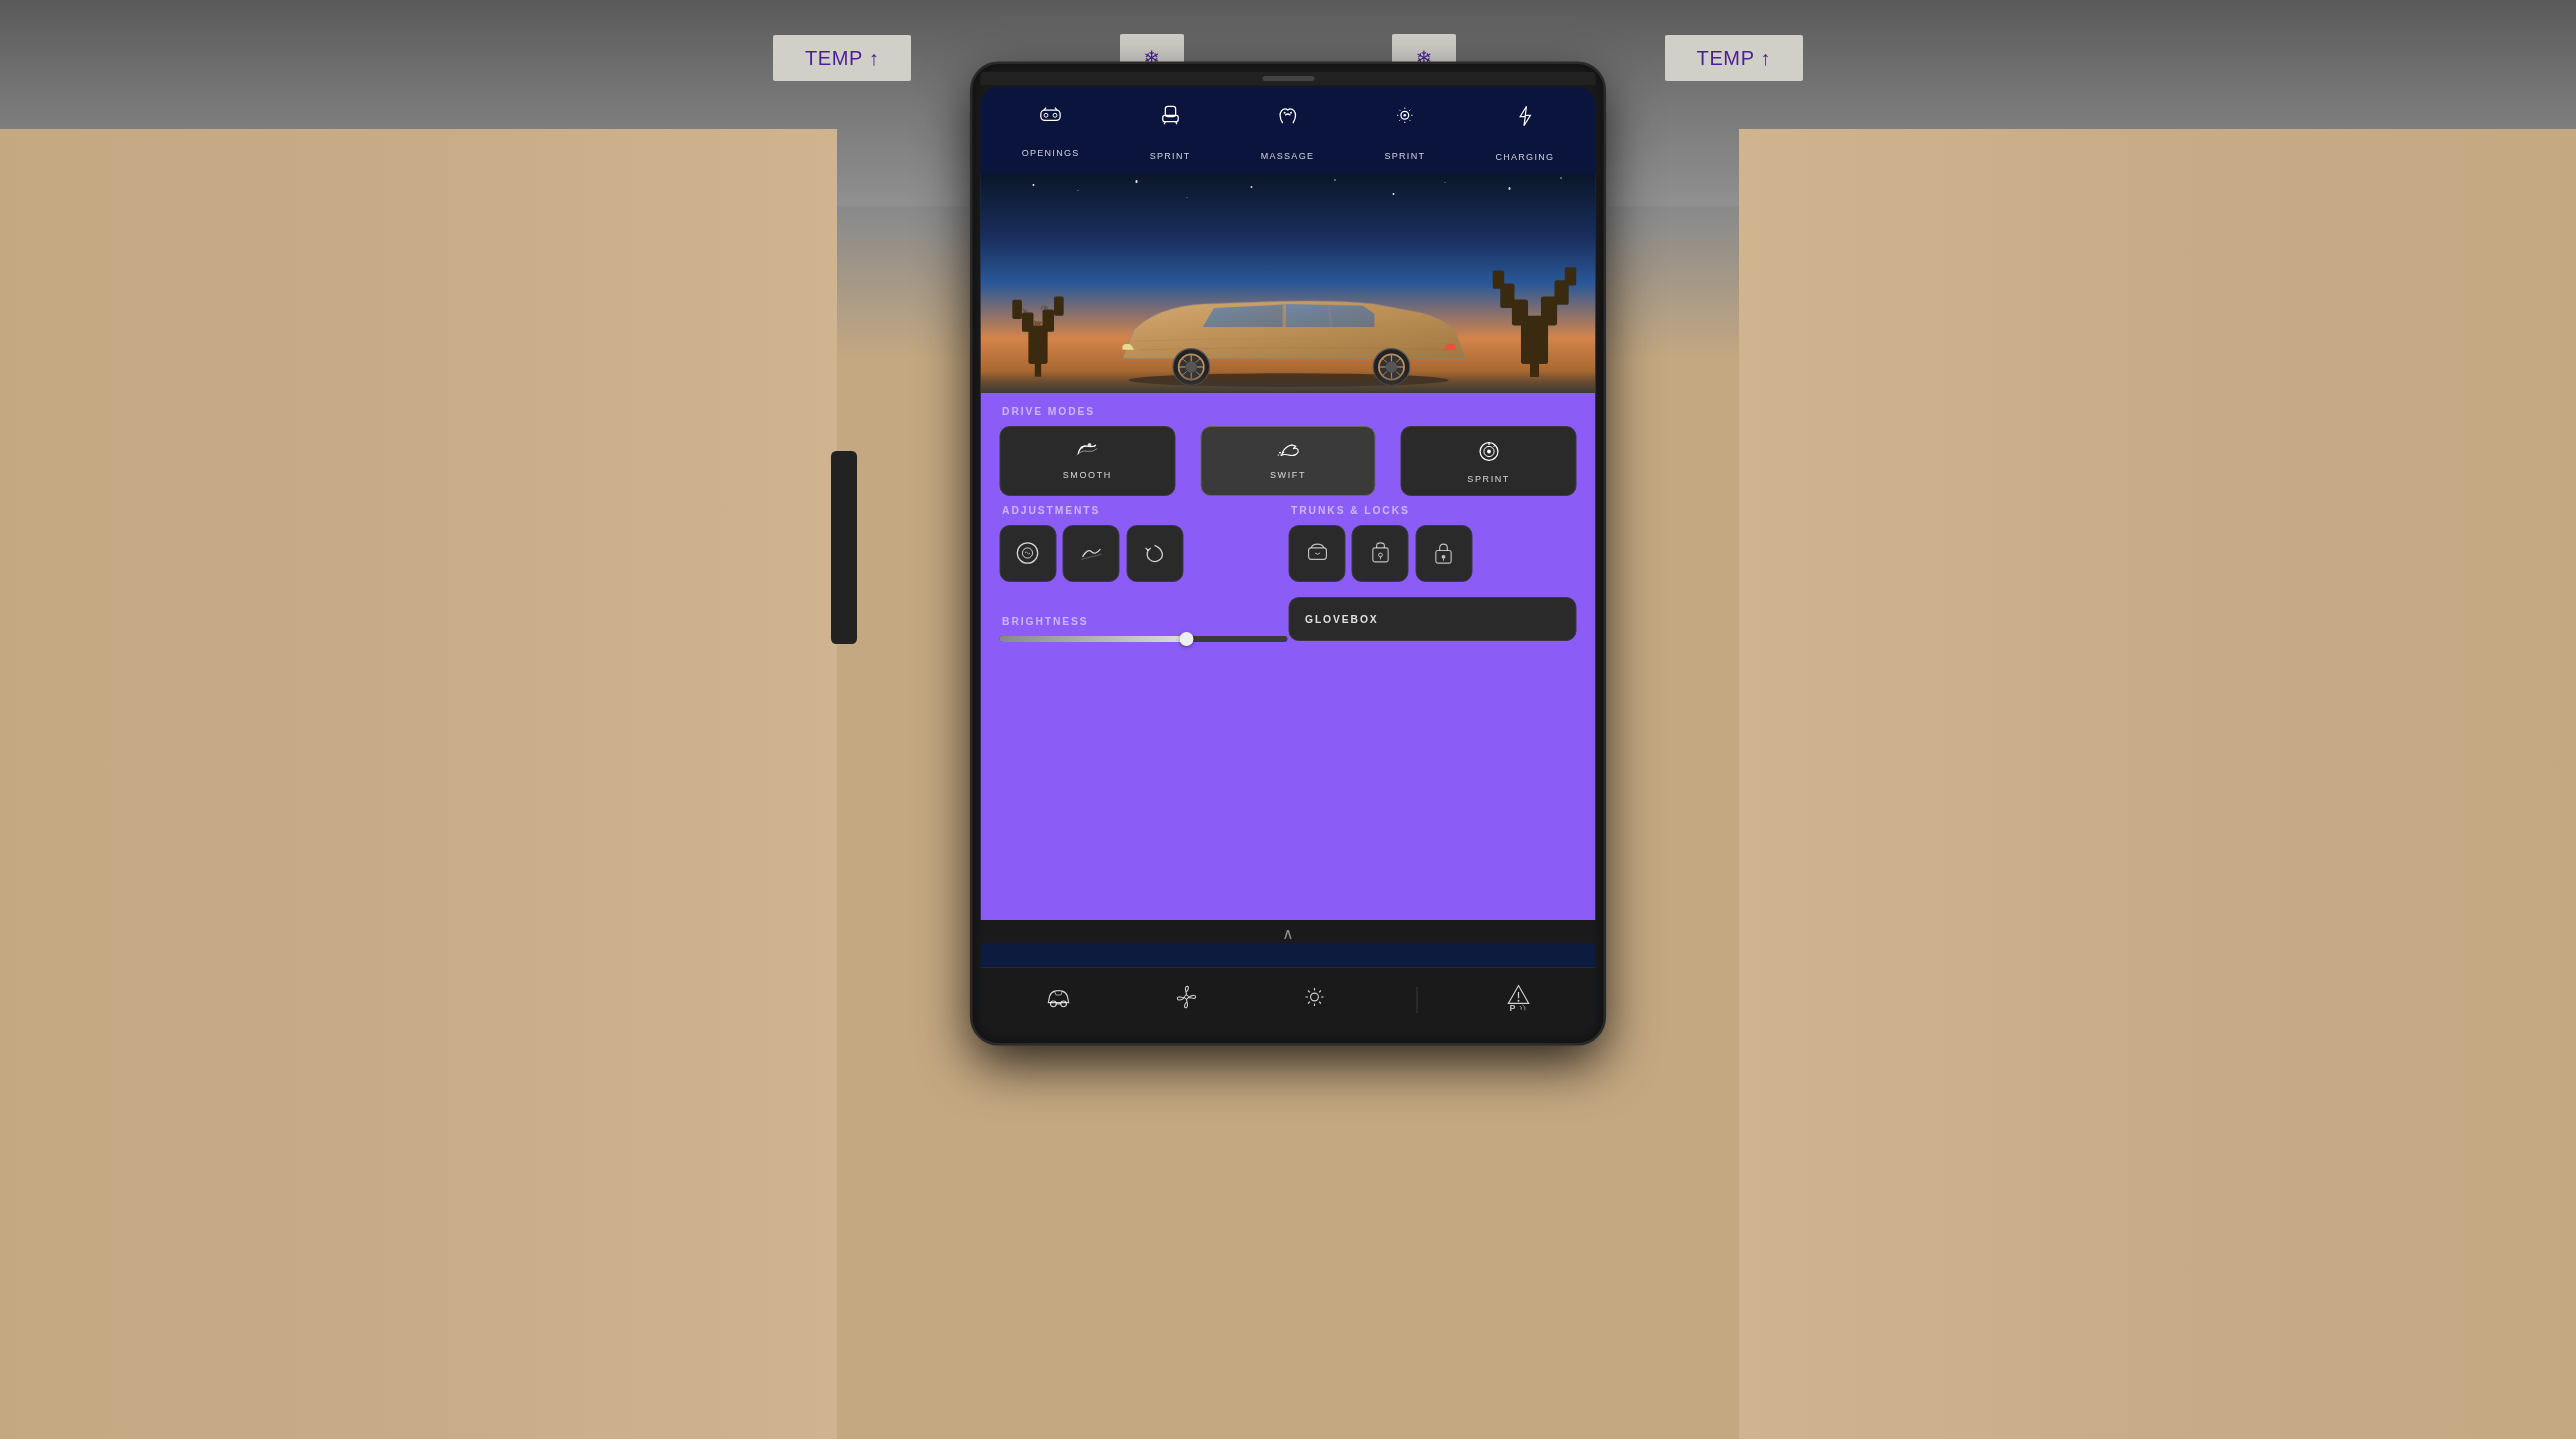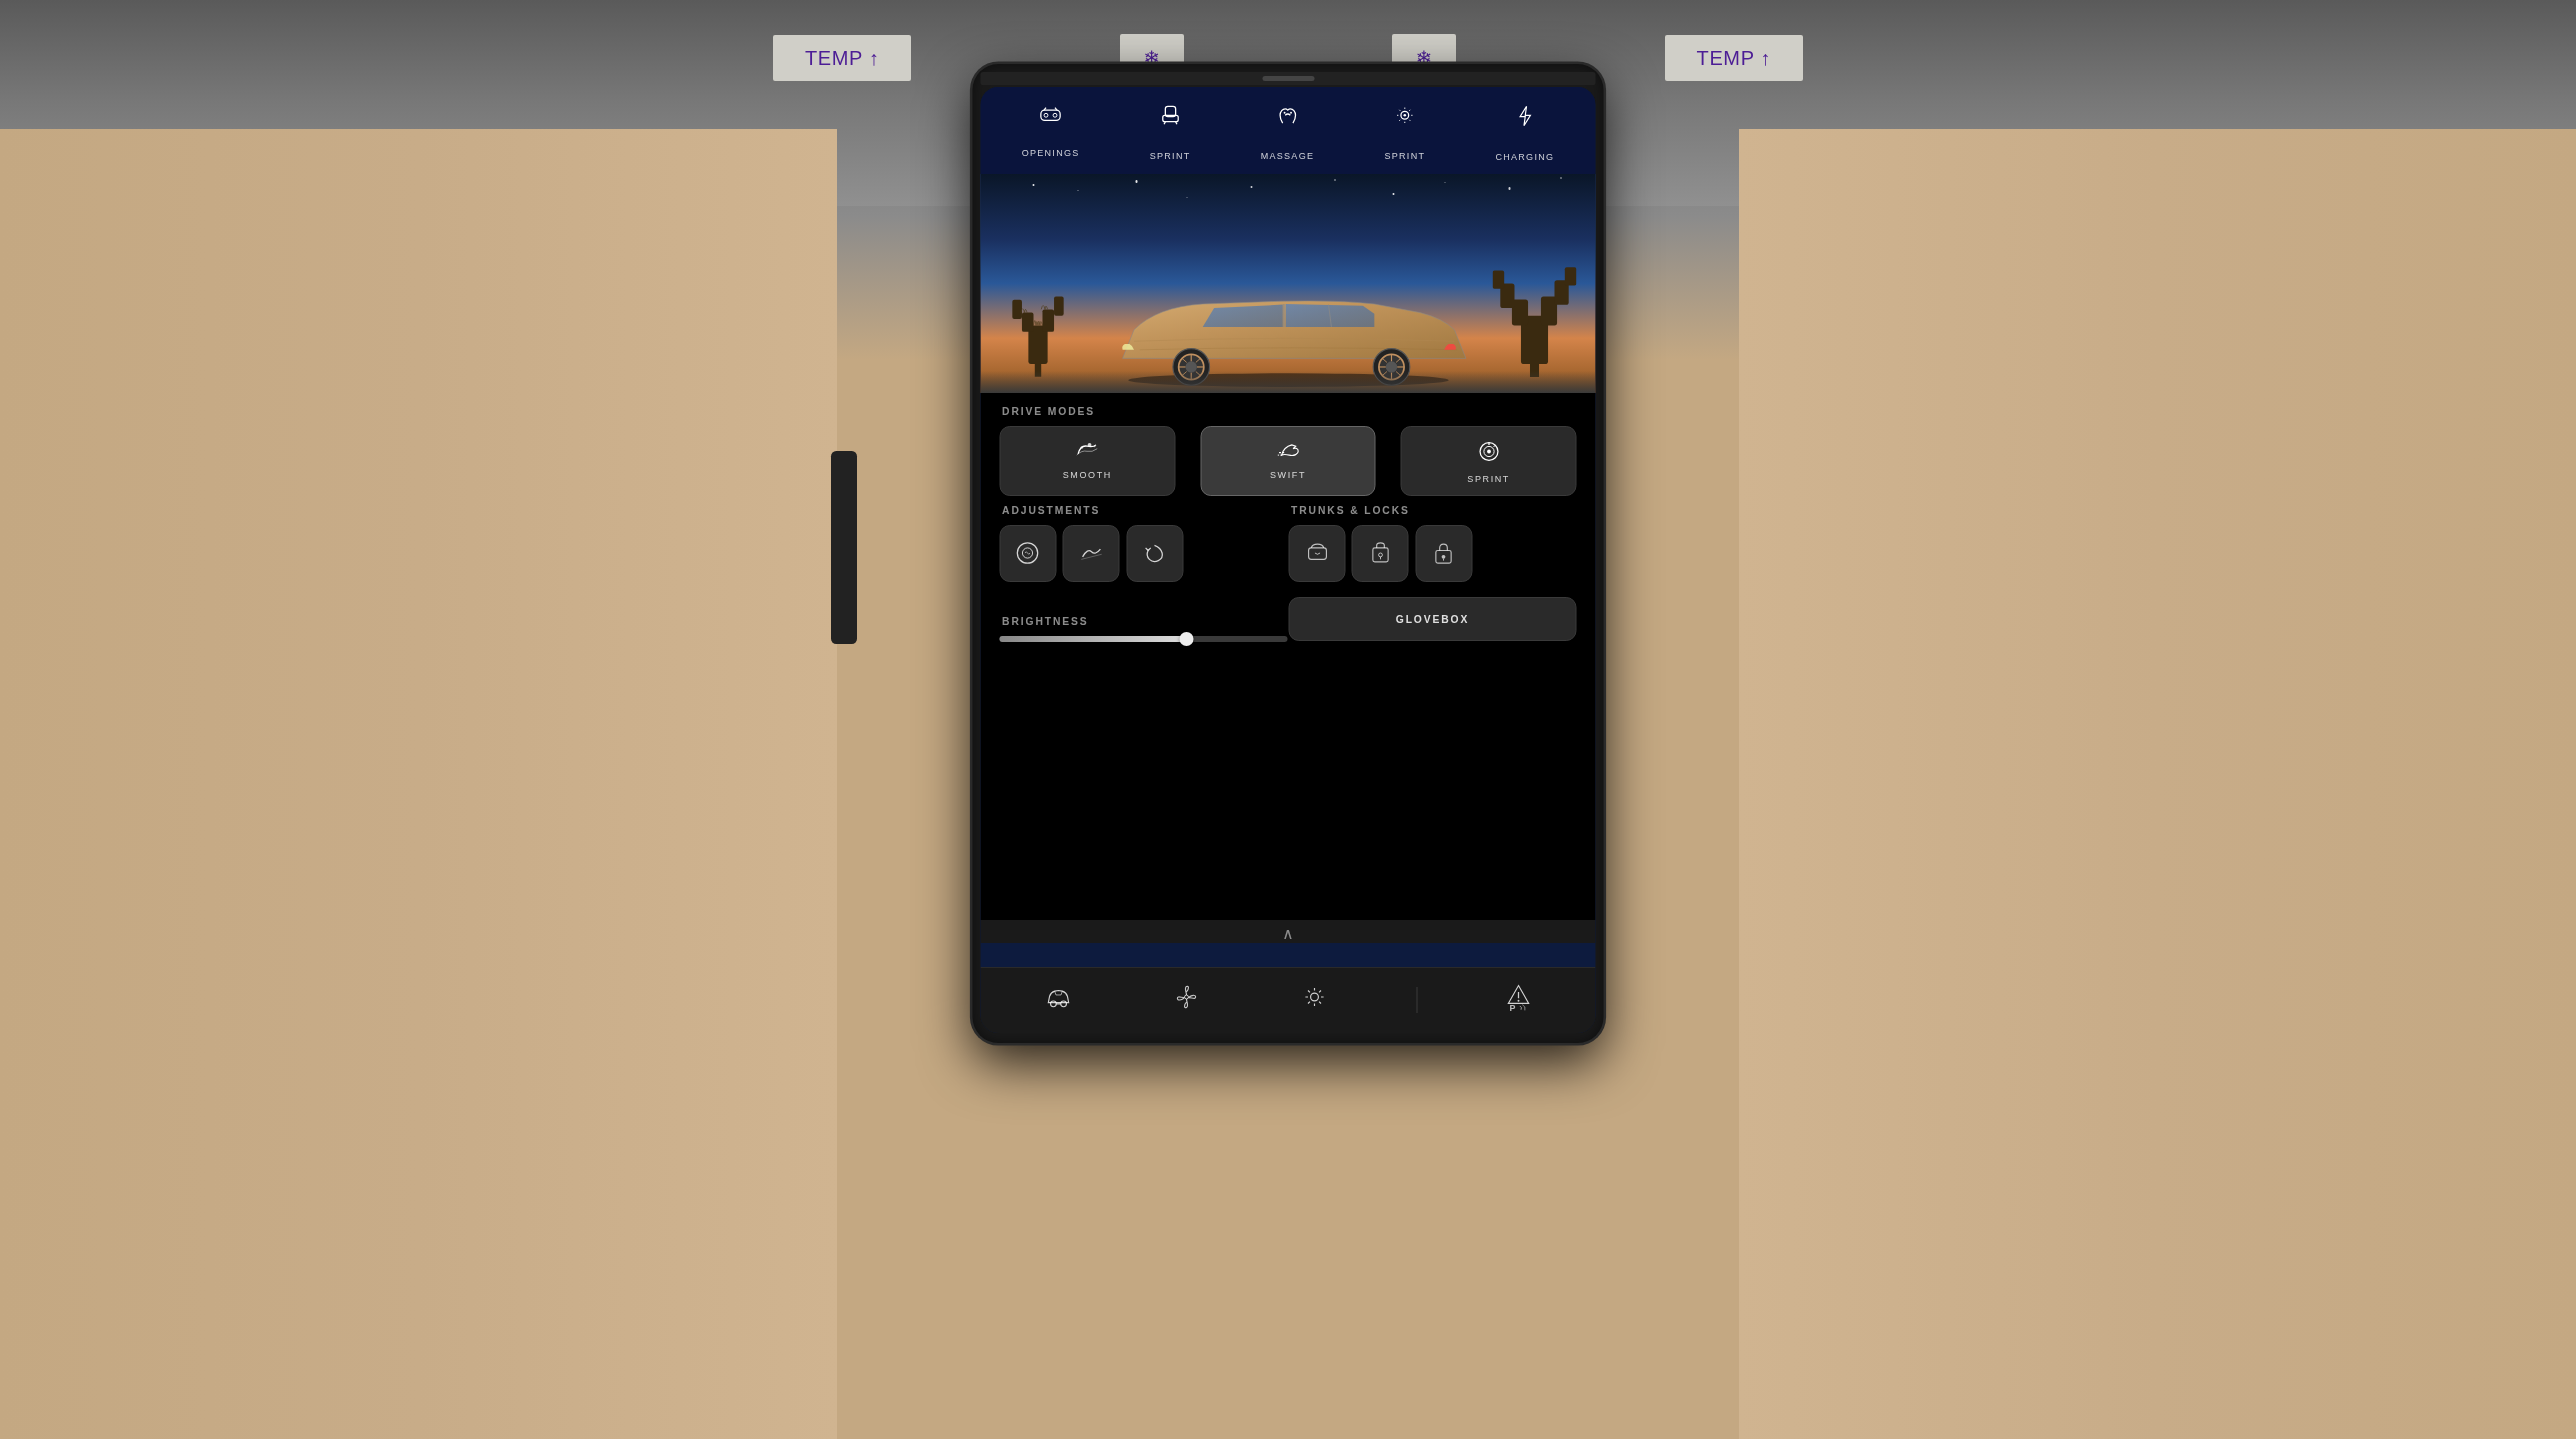--- a/index.html
+++ b/index.html
@@ -232,21 +232,21 @@
       bottom: 13px;
       left: 50%;
       transform: translateX(-50%);
       width: 451px;
       height: 103px;
     }
 
     
     .main-content {
       padding: 0 19.3px;
-      background: #000000;
+      background: #8b5cf6;
       min-height: calc(100% - 129px - 219px - 71px);
     }
 
     
     .section {
       padding: 13px 0 9px;
     }
 
     .section-title {
       font-size: 10.3px;
@@ -368,21 +368,21 @@
       width: 100%;
       background: #2A2A2A;
       border: 0.6px solid #3A3A3A;
       border-radius: 10.3px;
       padding: 15.5px;
       font-size: 10.3px;
       color: rgba(255,255,255,0.85);
       letter-spacing: 1.9px;
       font-weight: 600;
       cursor: pointer;
-      text-align: center;
+      text-align: left;
       margin-top: 9px;
     }
 
     
     .bottom-nav {
       display: flex;
       align-items: center;
       justify-content: space-around;
       padding: 10.3px 13px;
       background: #1A1A1A;

